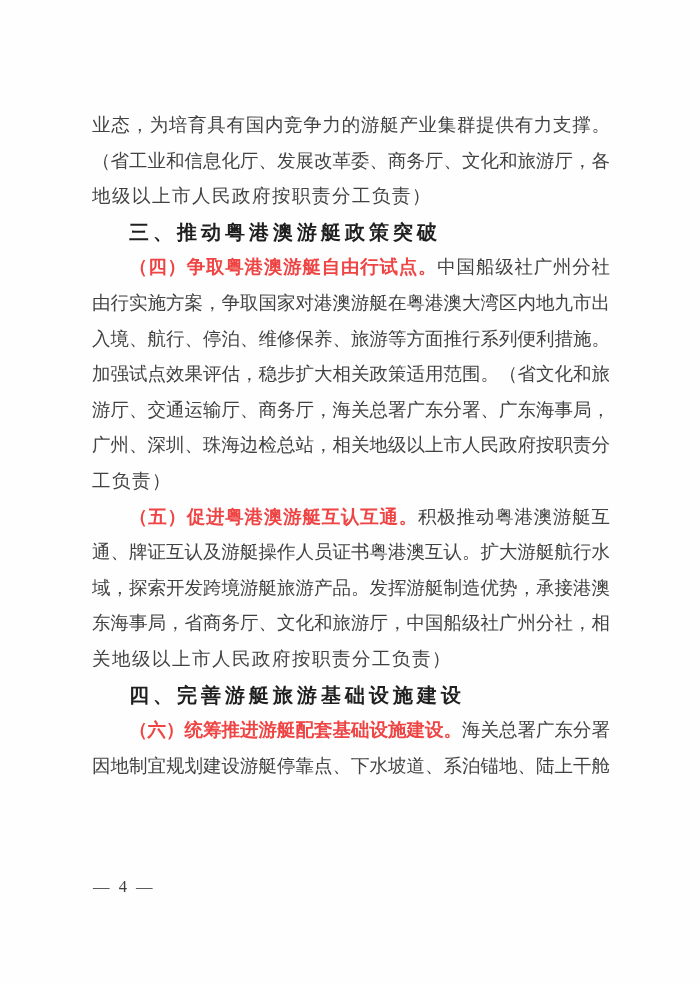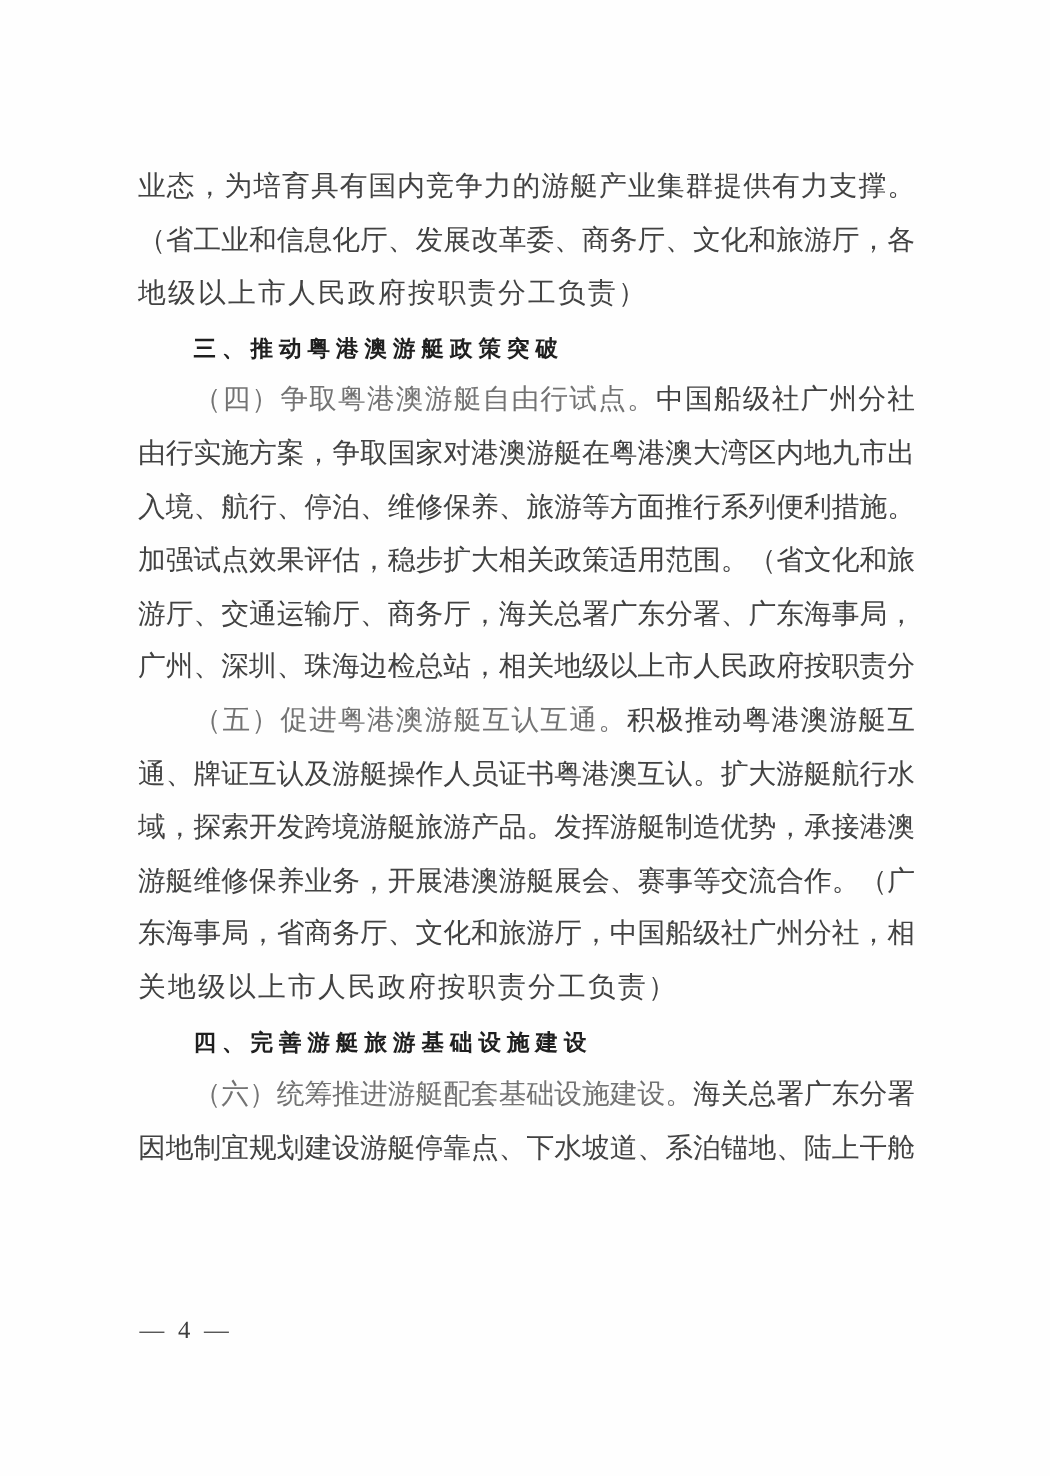--- a/index.html
+++ b/index.html
@@ -31,29 +31,29 @@
     letter-spacing: 0;
     white-space: normal;
     text-align: justify;
     text-align-last: justify;
     text-justify: inter-character;
   }
   .line.indent { padding-left: 37px; }
   .line.heading {
     font-family: "Liberation Sans", "DejaVu Sans", sans-serif;
     font-weight: 700;
-    font-size: 15px;
+    font-size: 20px;
     color: #1f1f1f;
     letter-spacing: 4px;
     text-align: left;
     text-align-last: left;
   }
   .lead {
-    font-weight: 400;
-    color: #737373;
+    font-weight: 700;
+    color: #ef4444;
   }
   .page-number {
     position: absolute;
     left: 93px; top: 877px;
     font-size: 16.5px;
     line-height: 20px;
     letter-spacing: 2.5px;
     color: #3d3d3d;
   }
 </style>
@@ -68,25 +68,25 @@
     <div class="line">地级以上市人民政府按职责分工负责）</div>
 
     <div class="line heading indent">三、推动粤港澳游艇政策突破</div>
 
     <div class="line fill indent"><span class="lead">（四）争取粤港澳游艇自由行试点。</span><span>中国船级社广州分社</span></div>
     <div class="line fill">由行实施方案，争取国家对港澳游艇在粤港澳大湾区内地九市出</div>
     <div class="line fill">入境、航行、停泊、维修保养、旅游等方面推行系列便利措施。</div>
     <div class="line fill">加强试点效果评估，稳步扩大相关政策适用范围。（省文化和旅</div>
     <div class="line fill">游厅、交通运输厅、商务厅，海关总署广东分署、广东海事局，</div>
     <div class="line fill">广州、深圳、珠海边检总站，相关地级以上市人民政府按职责分</div>
+    <div class="line">工负责）</div>
 
     <div class="line fill indent"><span class="lead">（五）促进粤港澳游艇互认互通。</span><span>积极推动粤港澳游艇互</span></div>
     <div class="line fill">通、牌证互认及游艇操作人员证书粤港澳互认。扩大游艇航行水</div>
     <div class="line fill">域，探索开发跨境游艇旅游产品。发挥游艇制造优势，承接港澳</div>
-    <div class="line fill">游艇维修保养业务，开展港澳游艇展会、赛事等交流合作。（广</div>
     <div class="line fill">东海事局，省商务厅、文化和旅游厅，中国船级社广州分社，相</div>
     <div class="line">关地级以上市人民政府按职责分工负责）</div>
 
     <div class="line heading indent">四、完善游艇旅游基础设施建设</div>
 
     <div class="line fill indent"><span class="lead">（六）统筹推进游艇配套基础设施建设。</span><span>海关总署广东分署</span></div>
     <div class="line fill">因地制宜规划建设游艇停靠点、下水坡道、系泊锚地、陆上干舱</div>
 
   </div>
 

